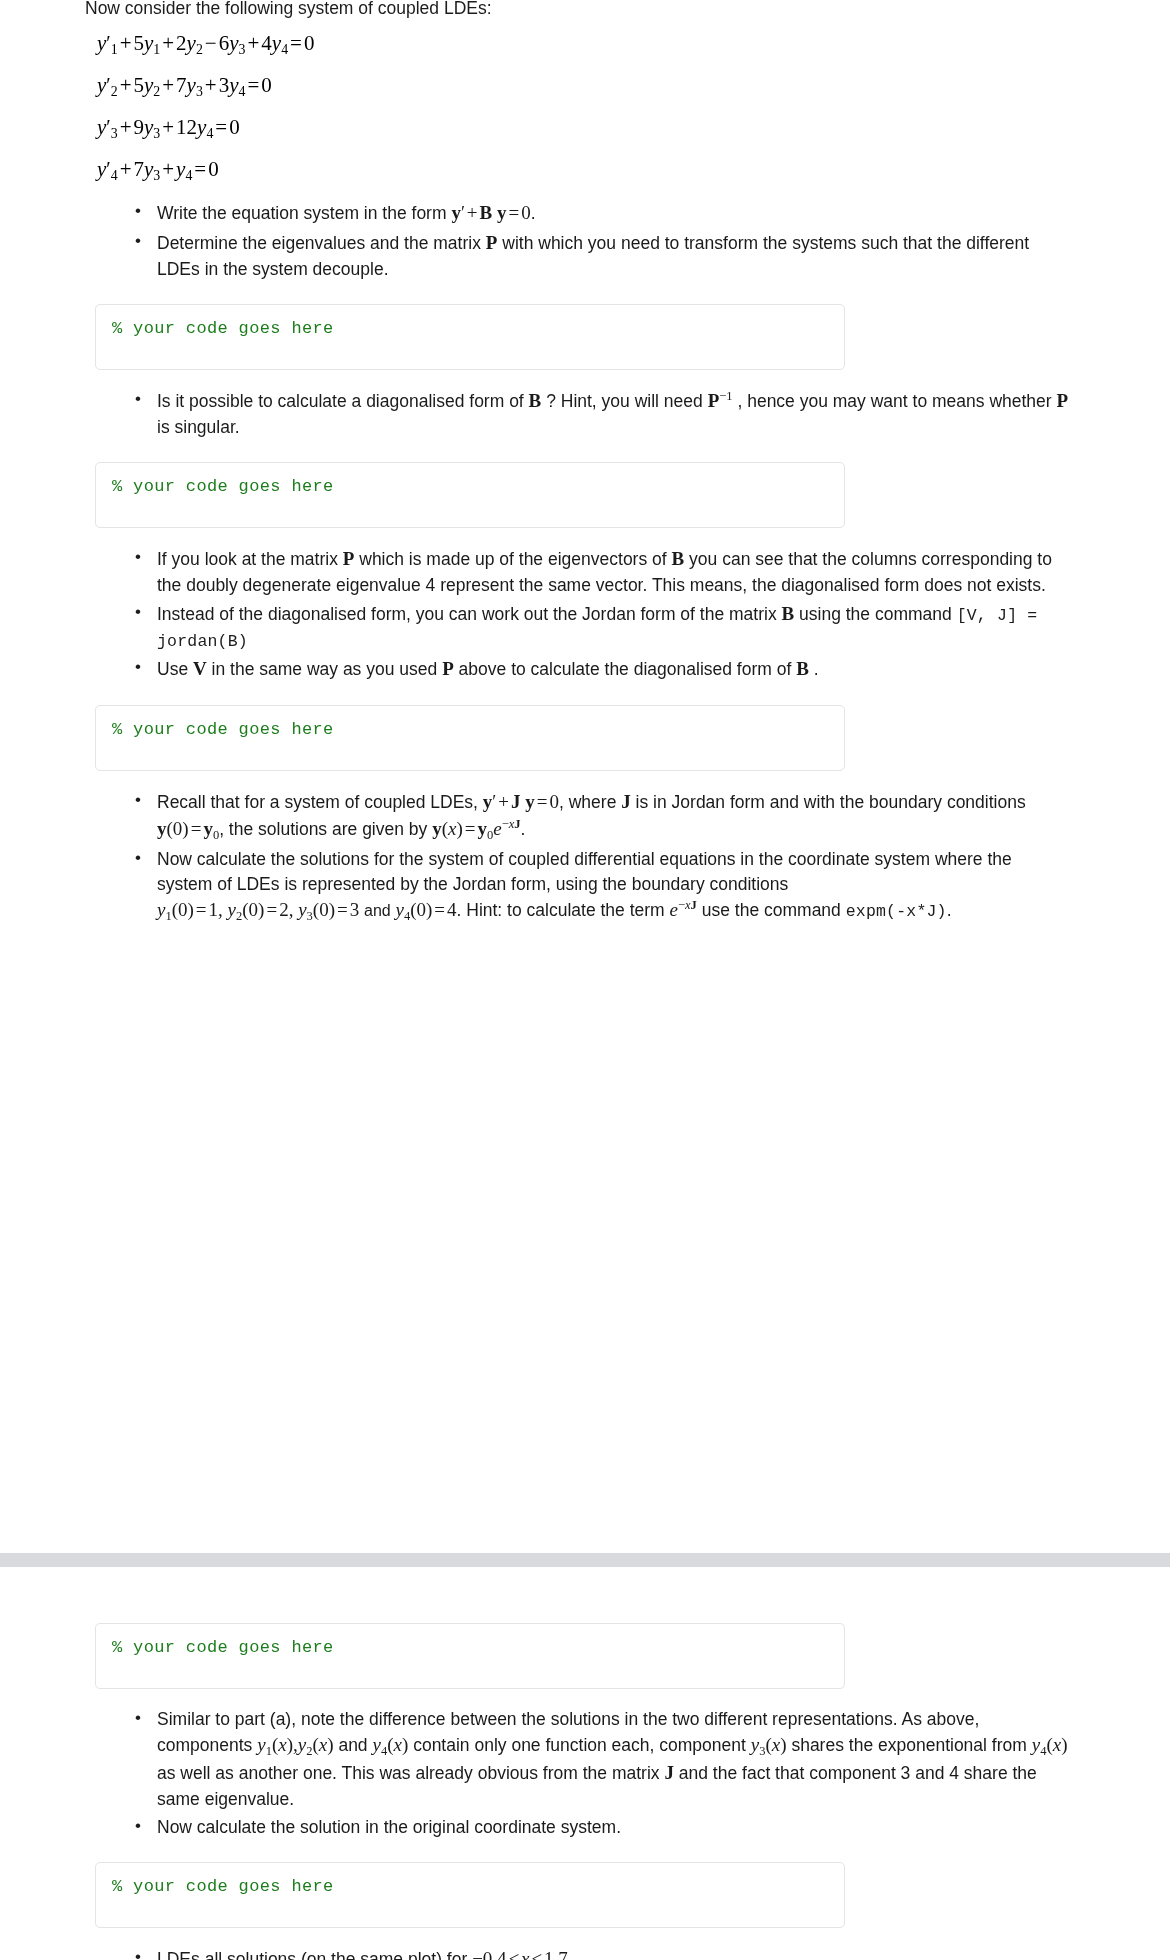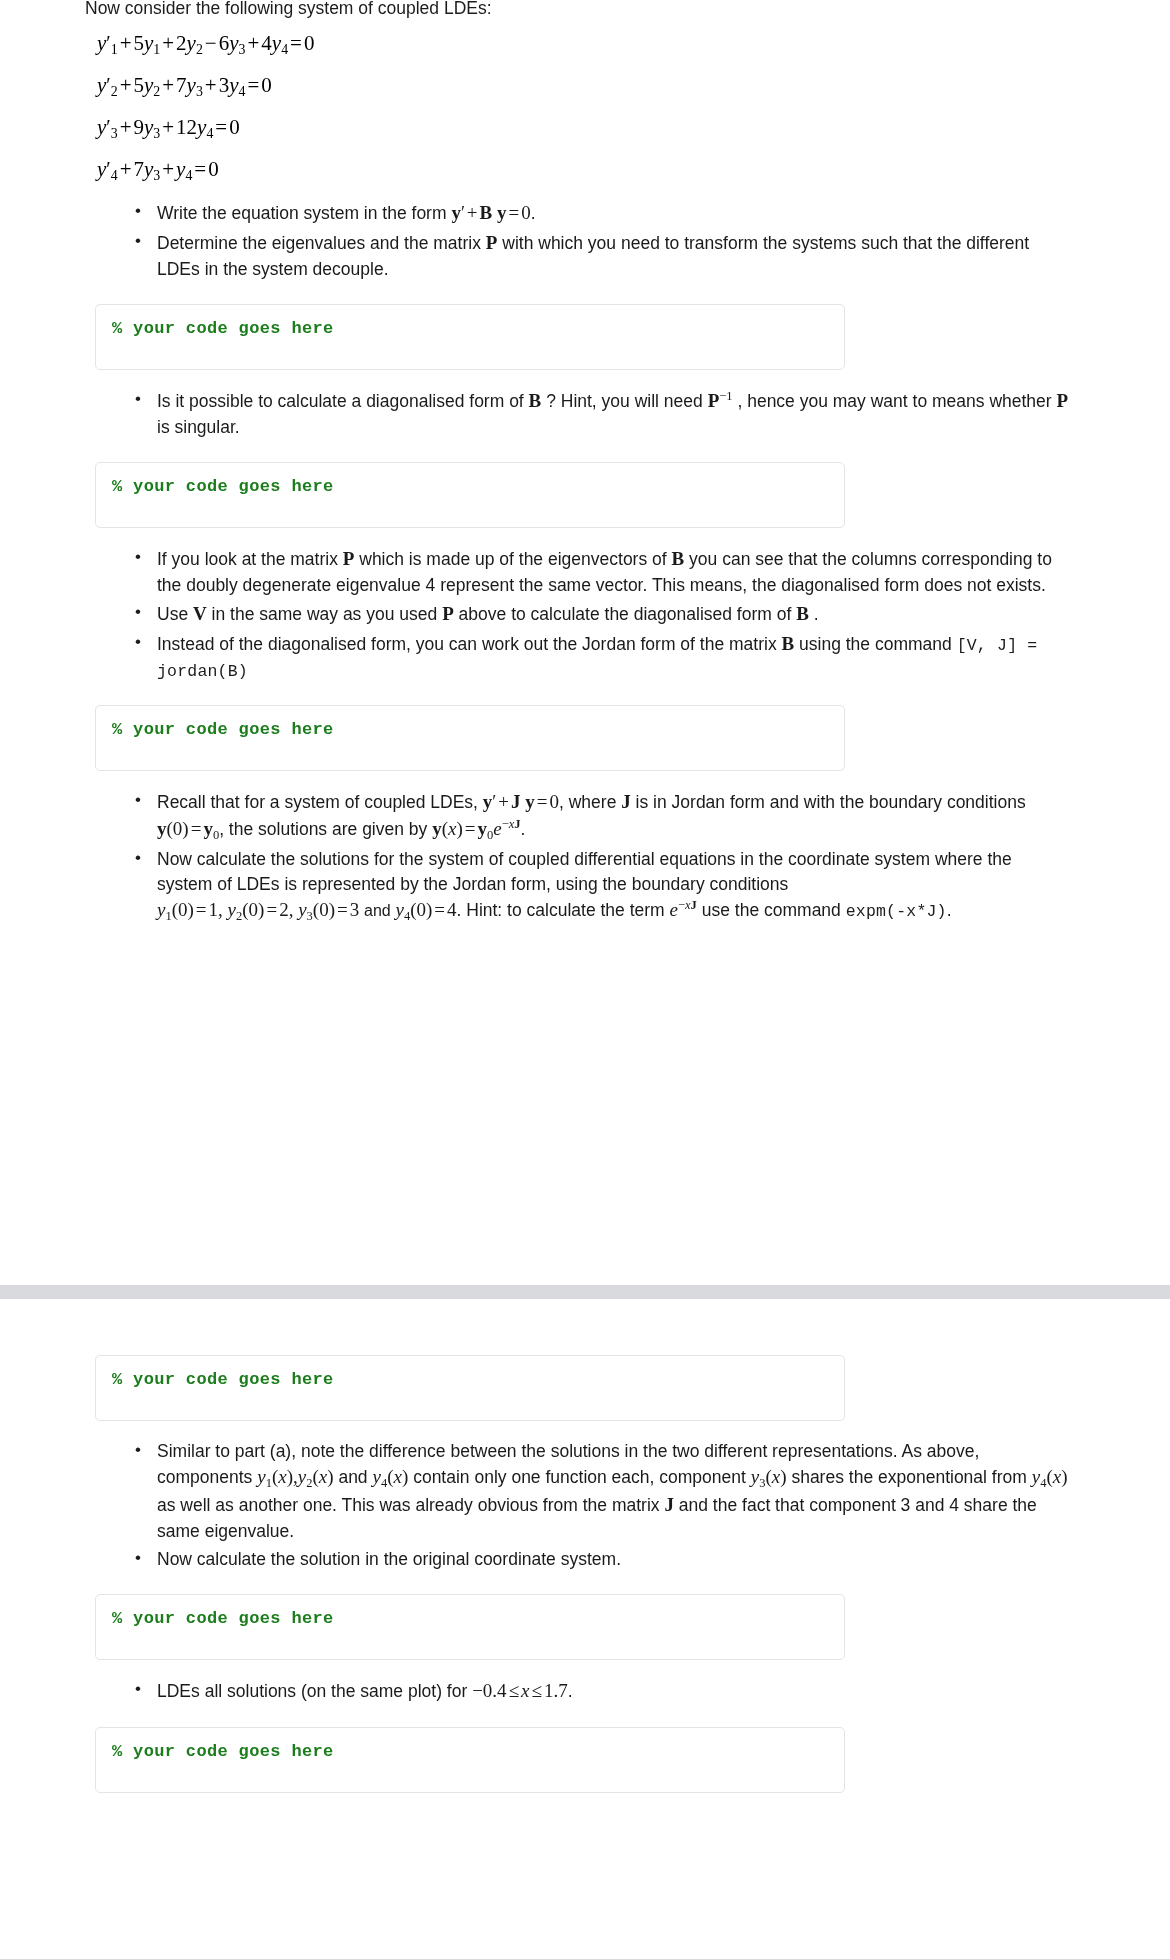--- a/index.html
+++ b/index.html
@@ -14,21 +14,21 @@
     color: #1a1a1a;
     -webkit-font-smoothing: antialiased;
   }
   .page {
     background: #ffffff;
     position: relative;
     box-sizing: border-box;
   }
   #page-1 {
     padding: 0 85px 0 85px;
-    height: 1285px;
+    height: 1553px;
     overflow: hidden;
   }
   #page-gap {
     height: 14px;
     background: #d9dade;
   }
   #page-2 {
     padding: 0 85px 0 85px;
     min-height: 660px;
   }
@@ -122,21 +122,20 @@
     box-sizing: border-box;
     padding: 12px 0 0 16px;
     width: 750px;
   }
   .codecell .codetext {
     font-family: "Liberation Mono", monospace;
     font-size: 17px;
     color: #1c7d1c;
     letter-spacing: 0.35px;
     white-space: pre;
-    font-weight: bold;
   }
   .spacer-34 { height: 34px; }
 </style>
 </head>
 <body>
 
 <div class="page" id="page-1">
 
   <p class="para lead-title">Now consider the following system of coupled LDEs:</p>
 
@@ -168,22 +167,22 @@
   <ul class="bullets">
     <li><span>Is it possible to calculate a diagonalised form of </span><span class="inlinemath mb">B</span><span> ? Hint, you will need </span><span class="inlinemath"><span class="mb">P</span><sup class="mi">−1</sup></span><span> , hence you may want to means whether </span><span class="inlinemath mb">P</span><span> is singular.</span></li>
   </ul>
 
   <div class="codecell">
     <span class="codetext">% your code goes here</span>
   </div>
 
   <ul class="bullets">
     <li><span>If you look at the matrix </span><span class="inlinemath mb">P</span><span> which is made up of the eigenvectors of </span><span class="inlinemath mb">B</span><span> you can see that the columns corresponding to the doubly degenerate eigenvalue 4 represent the same vector. This means, the diagonalised form does not exists.</span></li>
+    <li><span>Instead of the diagonalised form, you can work out the Jordan form of the matrix </span><span class="inlinemath mb">B</span><span> using the command </span><code class="inline">[V, J] = jordan(B)</code></li>
     <li><span>Use </span><span class="inlinemath mb">V</span><span> in the same way as you used </span><span class="inlinemath mb">P</span><span> above to calculate the diagonalised form of </span><span class="inlinemath mb">B</span><span> .</span></li>
-    <li><span>Instead of the diagonalised form, you can work out the Jordan form of the matrix </span><span class="inlinemath mb">B</span><span> using the command </span><code class="inline">[V, J] = jordan(B)</code></li>
   </ul>
 
   <div class="codecell">
     <span class="codetext">% your code goes here</span>
   </div>
 
   <ul class="bullets">
     <li><span>Recall that for a system of coupled LDEs, </span><span class="inlinemath"><span class="mb">y</span><span class="prime">′</span><span class="op">+</span><span class="mb">J</span>&nbsp;<span class="mb">y</span><span class="op">=</span><span class="mn">0</span></span><span>, where </span><span class="inlinemath mb">J</span><span> is in Jordan form and with the boundary conditions </span><span class="inlinemath"><span class="mb">y</span><span class="mn">(0)</span><span class="op">=</span><span class="mb">y</span><sub class="mi">0</sub></span><span>, the solutions are given by </span><span class="inlinemath"><span class="mb">y</span><span class="mn">(</span><span class="m">x</span><span class="mn">)</span><span class="op">=</span><span class="mb">y</span><sub class="mi">0</sub><span class="m">e</span><sup class="mi">−<span class="m">x</span><span class="mb">J</span></sup></span><span>.</span></li>
     <li><span>Now calculate the solutions for the system of coupled differential equations in the coordinate system where the system of LDEs is represented by the Jordan form, using the boundary conditions </span><span class="inlinemath"><span class="m">y</span><sub class="mi">1</sub><span class="mn">(0)</span><span class="op">=</span><span class="mn">1</span><span class="mn">,</span>&nbsp;<span class="m">y</span><sub class="mi">2</sub><span class="mn">(0)</span><span class="op">=</span><span class="mn">2</span><span class="mn">,</span>&nbsp;<span class="m">y</span><sub class="mi">3</sub><span class="mn">(0)</span><span class="op">=</span><span class="mn">3</span>&nbsp;<span class="mn" style="font-family:'Liberation Sans',sans-serif;font-size:16px;">and</span>&nbsp;<span class="m">y</span><sub class="mi">4</sub><span class="mn">(0)</span><span class="op">=</span><span class="mn">4</span></span><span>. Hint: to calculate the term </span><span class="inlinemath"><span class="m">e</span><sup class="mi">−<span class="m">x</span><span class="mb">J</span></sup></span><span> use the command </span><code class="inline">expm(-x*J)</code><span>.</span></li>
   </ul>

